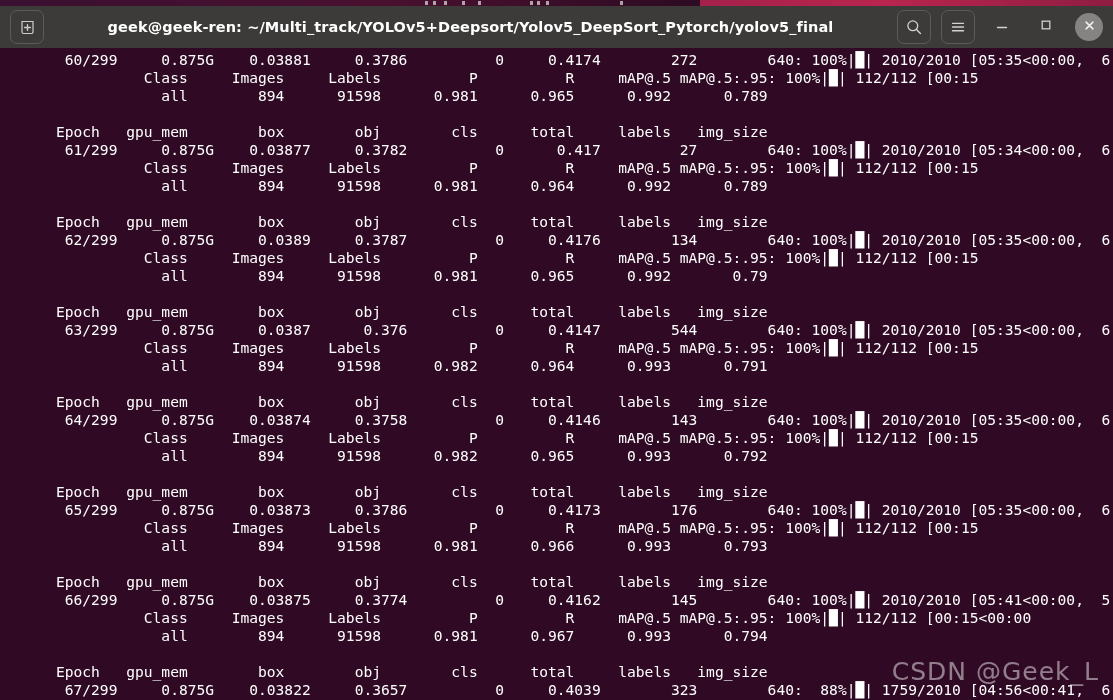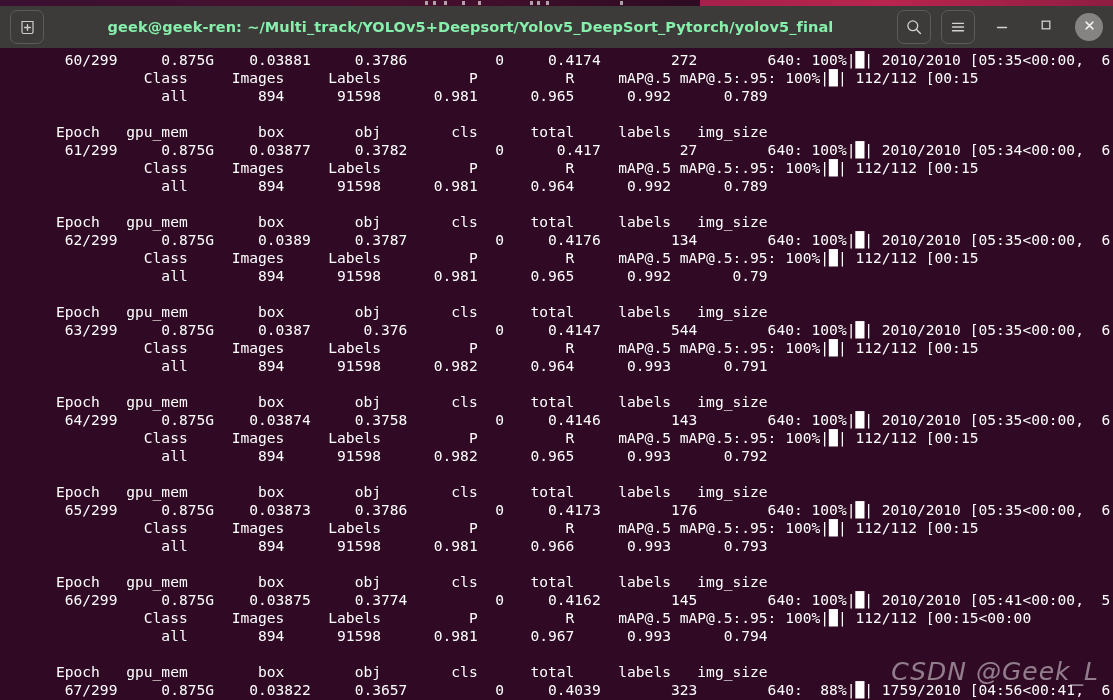--- a/index.html
+++ b/index.html
@@ -71,21 +71,21 @@
     display: flex;
     align-items: center;
     justify-content: center;
     flex: 0 0 auto;
     background: transparent;
   }
   .tb-btn svg { display: block; }
   .title-text {
     flex: 1 1 auto;
     text-align: center;
-    color: #86efac;
+    color: #ffffff;
     font-size: 14.5px;
     font-weight: bold;
     letter-spacing: .1px;
     white-space: nowrap;
     overflow: hidden;
     text-overflow: ellipsis;
     padding: 0 6px;
   }
   .tb-right {
     display: flex;
@@ -152,21 +152,20 @@
   .watermark {
     position: absolute;
     right: 14px;
     bottom: 14px;
     font-family: "DejaVu Sans", sans-serif;
     font-size: 25px;
     color: rgba(226,220,226,0.55);
     letter-spacing: 1px;
     pointer-events: none;
     white-space: nowrap;
-    font-style: italic;
   }
 </style>
 </head>
 <body>
 
 <div id="app">
 
   <div class="top-strip">
     <div class="accent-a"></div>
     <div class="accent-b"></div>

